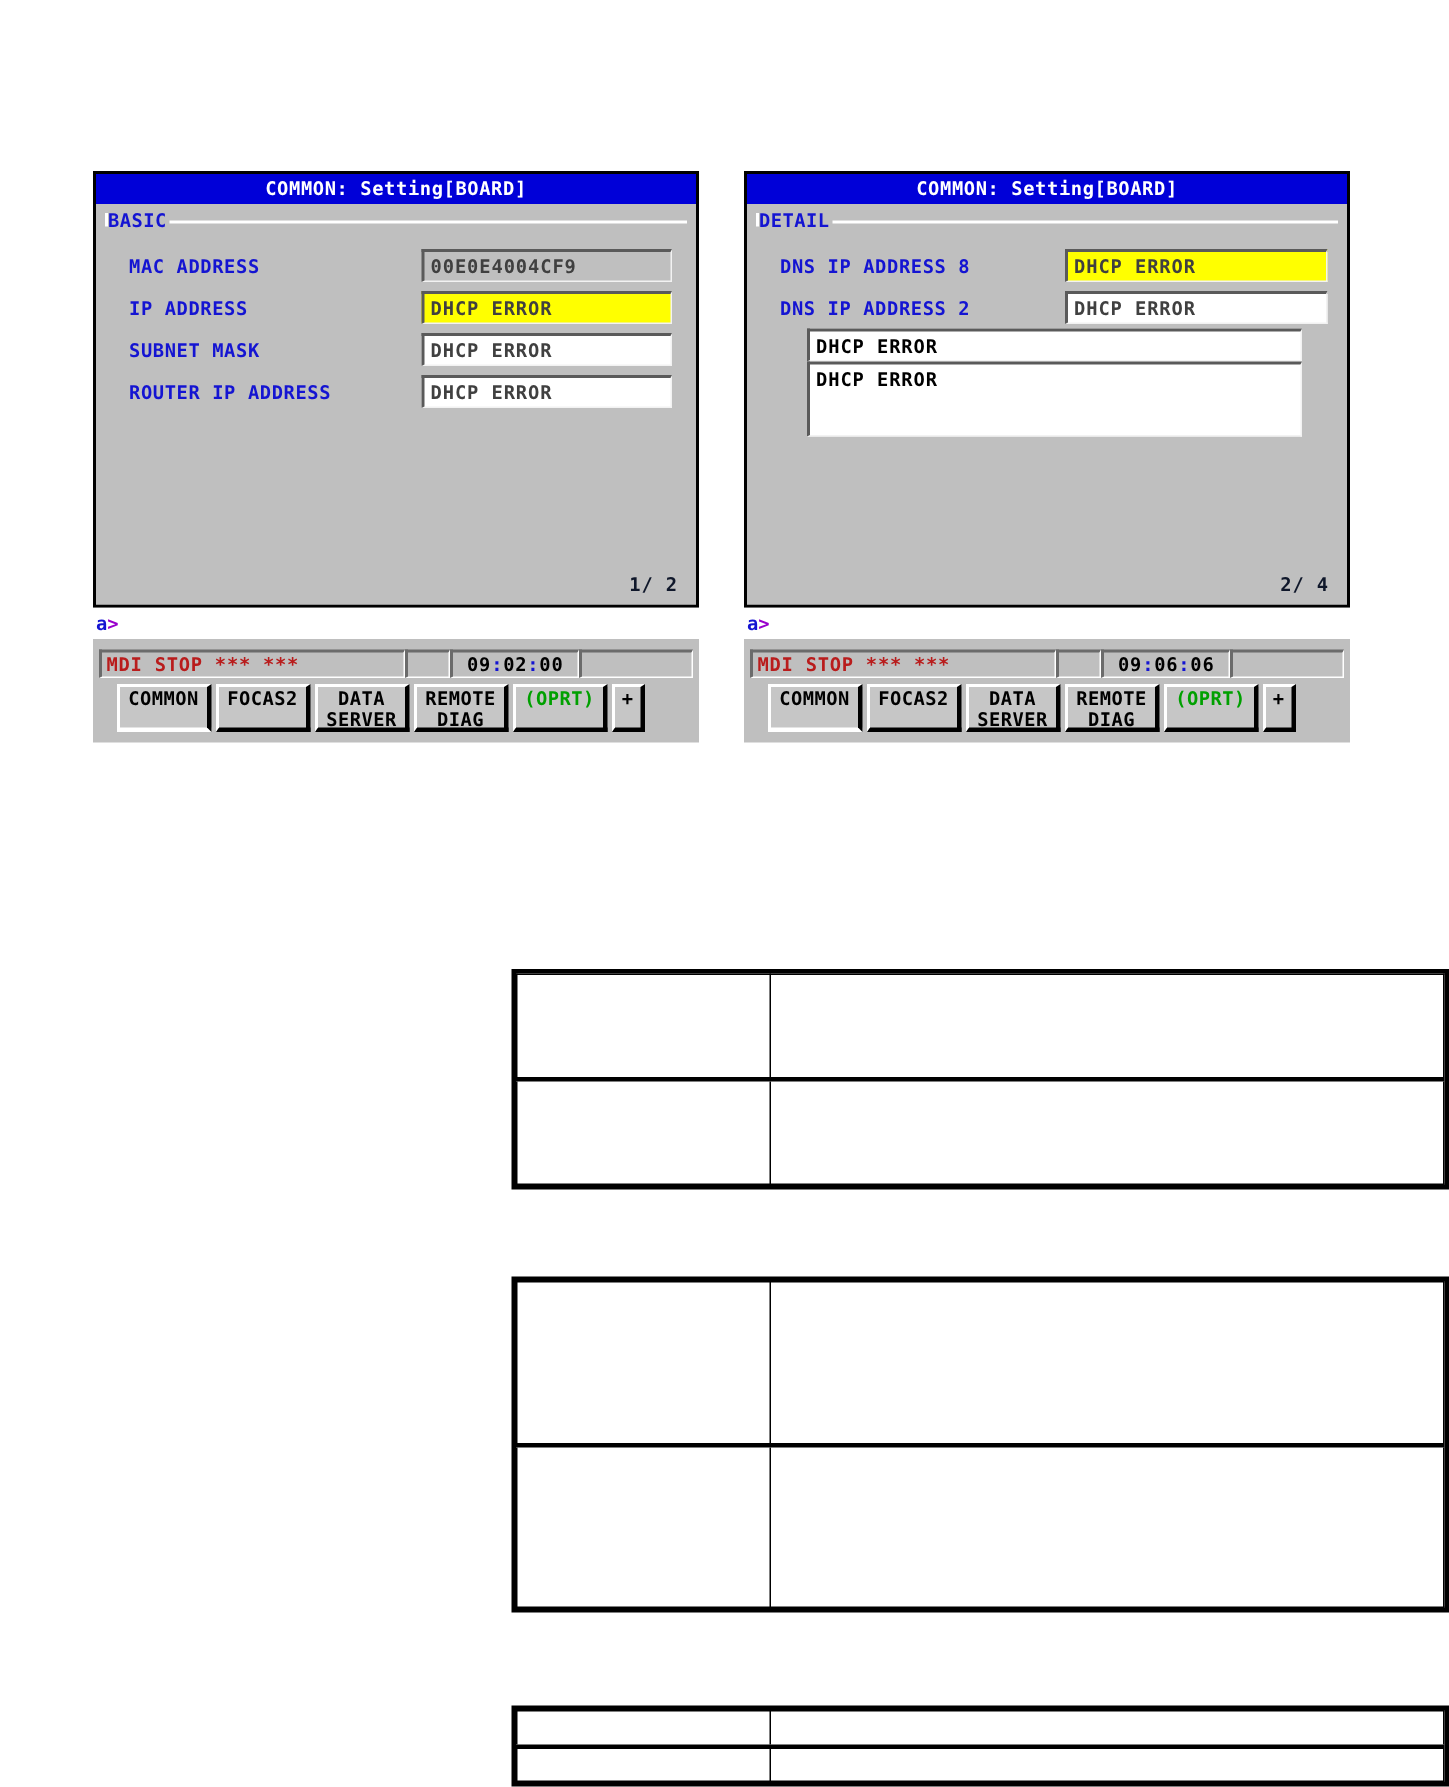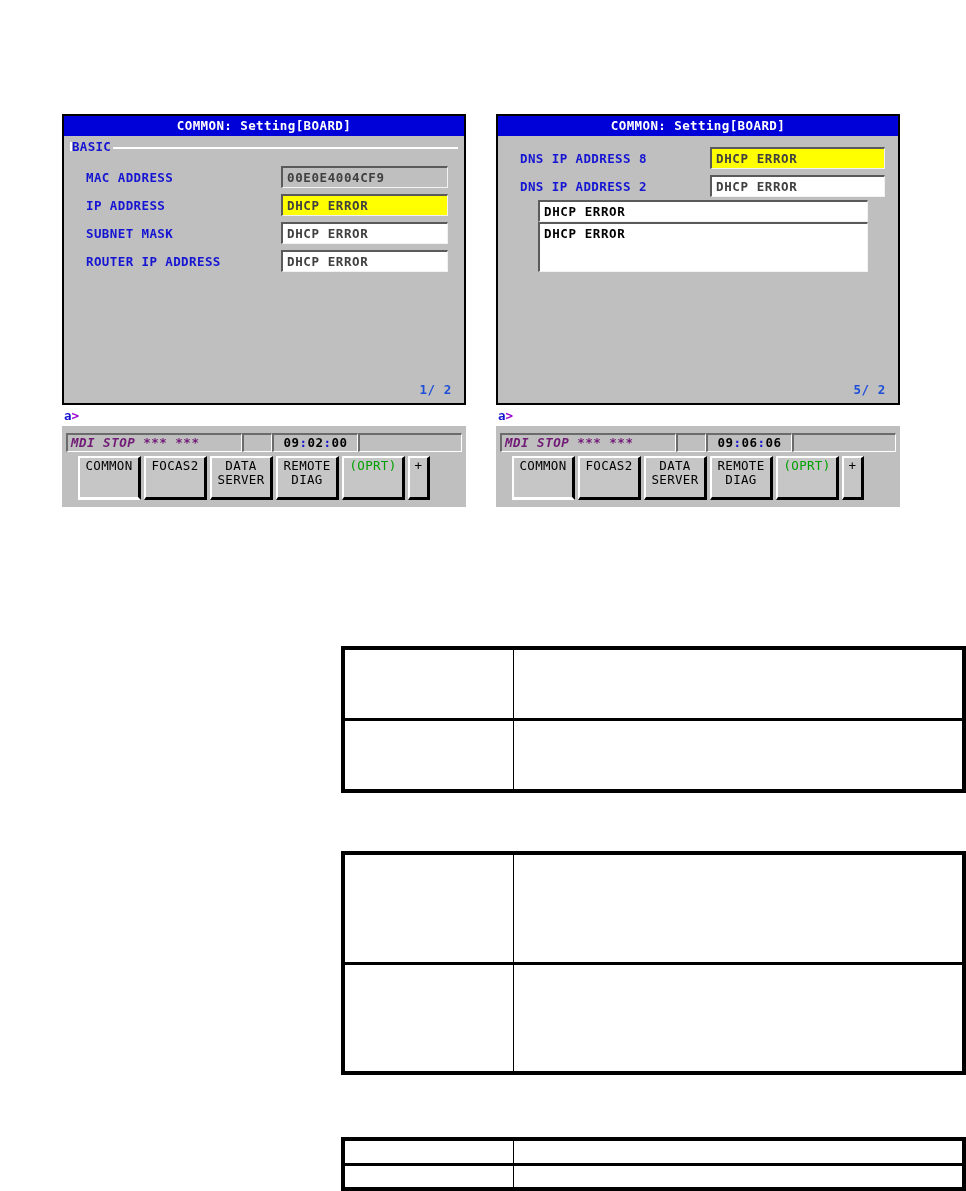--- a/index.html
+++ b/index.html
@@ -141,21 +141,21 @@
     letter-spacing: 0.6px;
     box-sizing: content-box;
   }
   .fullbox.h1 { height: 15px; }
   .fullbox.h2 { height: 43px; }
 
   .page-ind {
     position: absolute;
     right: 12px;
     bottom: 6px;
-    color: #1d4ed8;
+    color: #0f172a;
     font-size: 12.5px;
     font-weight: bold;
     letter-spacing: 0.6px;
   }
 
   
   .prompt-row {
     height: 21px;
     background: #ffffff;
     padding-left: 2px;
@@ -183,47 +183,47 @@
     border-left: 2px solid #6b6b6b;
     border-right: 1px solid #ffffff;
     border-bottom: 1px solid #ffffff;
     font-size: 12.5px;
     font-weight: bold;
     line-height: 16px;
     padding: 0 3px;
     white-space: nowrap;
     box-sizing: border-box;
   }
-  .st-mode { color: #701a75; width: 176px; letter-spacing: 0.5px; font-style: italic; }
+  .st-mode { color: #b91c1c; width: 204px; letter-spacing: 0.5px; }
   .st-gap  { width: 30px; }
   .st-time { color: #000000; width: 86px; text-align: center; letter-spacing: 0.5px; }
   .st-time .colon { color: #1414d2; }
   .st-end  { flex: 1; }
 
   
   .softkeys {
     display: flex;
     padding: 4px 4px 7px 16px;
     background: #bfbfbf;
     gap: 3px;
     align-items: stretch;
   }
   .skey {
     background: #c6c6c6;
     border-top: 2px solid #ffffff;
     border-left: 2px solid #ffffff;
     border-right: 3px solid #000000;
     border-bottom: 3px solid #000000;
     font-size: 12.5px;
-    font-weight: normal;
+    font-weight: bold;
     color: #000000;
     text-align: center;
     line-height: 14px;
     padding: 1px 1px 0 1px;
-    height: 44px;
+    height: 32px;
     box-sizing: border-box;
     letter-spacing: 0.3px;
     white-space: pre-line;
     position: relative;
   }
   .skey.w1 { width: 63px; }
   .skey.w2 { width: 63px; }
   .skey.w3 { width: 63px; }
   .skey.w4 { width: 63px; }
   .skey.w5 { width: 63px; }
@@ -329,40 +329,45 @@
   </div>
 </div>
 
 <div class="cnc-panel right">
   <div class="screen-frame">
 
     <div class="title-bar">COMMON: Setting[BOARD]</div>
 
     <div class="screen-body">
 
+      <div class="group-head">
+        <span class="gtick"></span>
+        <span class="glabel">DETAIL</span>
+        <span class="grule"></span>
+      </div>
 
       <div class="rows">
 
         <div class="frow">
           <span class="flabel">DNS IP ADDRESS 8</span>
           <span class="fval highlight">DHCP ERROR</span>
         </div>
 
         <div class="frow">
           <span class="flabel">DNS IP ADDRESS 2</span>
           <span class="fval">DHCP ERROR</span>
         </div>
 
         <div class="fullbox h1">DHCP ERROR</div>
 
         <div class="fullbox h2">DHCP ERROR</div>
 
       </div>
 
-      <div class="page-ind">5/ 2</div>
+      <div class="page-ind">2/ 4</div>
     </div>
   </div>
 
   <div class="prompt-row">
     <span class="prompt-a">a</span><span class="prompt-gt">&gt;</span>
   </div>
 
   <div class="status-wrap">
     <div class="status-bar">
       <div class="st-cell st-mode">MDI  STOP *** ***</div>

